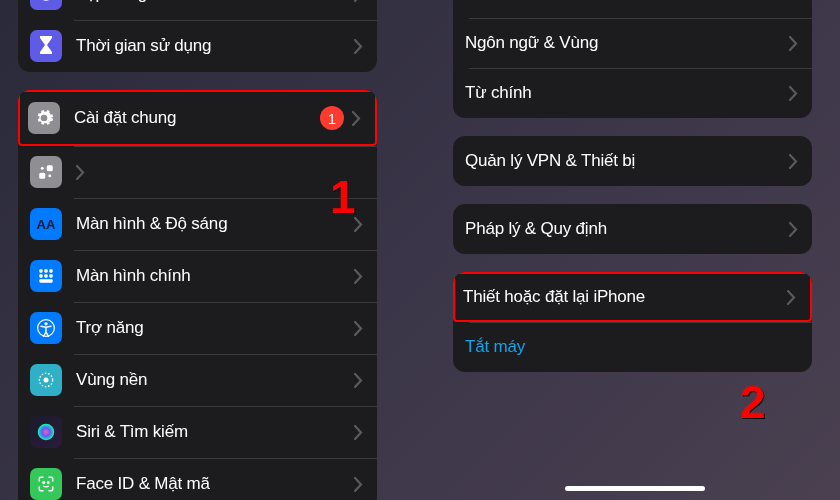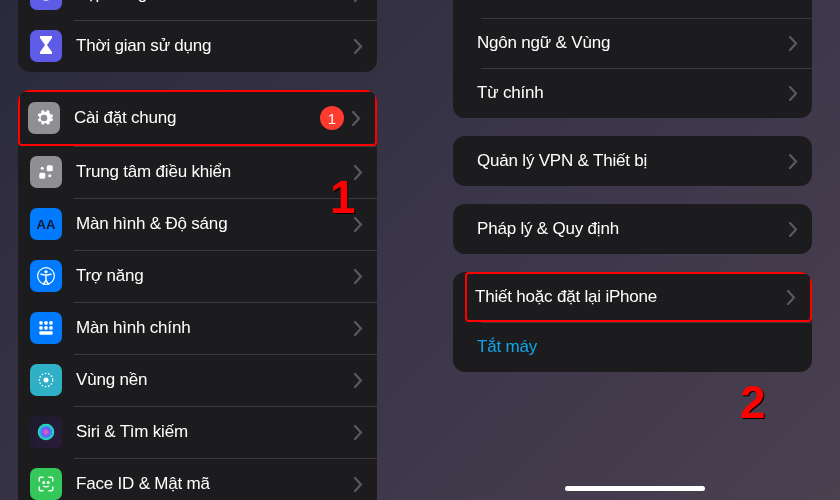--- a/index.html
+++ b/index.html
@@ -25,21 +25,21 @@
     margin-bottom: 18px;
   }
   .row {
     display: flex;
     align-items: center;
     padding: 10px 14px 10px 12px;
     min-height: 48px;
     position: relative;
     cursor: pointer;
   }
-  .row.tall { min-height: 50px; margin-left: 12px; }
+  .row.tall { min-height: 50px; }
   .row + .row::before {
     content: "";
     position: absolute;
     left: 56px;
     right: 0;
     top: 0;
     height: 1px;
     background: #3a3a3c;
   }
   .panel.right .row + .row::before { left: 16px; }
@@ -168,64 +168,63 @@
     </div>
     <div class="row">
       <div class="icon ic-grey">
         <svg width="18" height="18" viewBox="0 0 24 24" fill="#fff">
             <circle cx="7" cy="7" r="2"></circle>
             <rect x="3" y="13" width="8" height="8" rx="2"></rect>
             <circle cx="17" cy="17" r="2"></circle>
             <rect x="13" y="3" width="8" height="8" rx="2"></rect>
           </svg>
       </div>
-      <span class="label">Trung tâm điều khiển</span>
       <span class="chevron">
           <svg width="9" height="15" viewBox="0 0 9 15">
             <path d="M1 1l6 6.5L1 14" stroke="#5a5a5e" stroke-width="2.2" fill="none" stroke-linecap="round"></path>
           </svg>
         </span>
     </div>
     <div class="row">
       <div class="icon ic-blue" style="font-size:13px;font-weight:700;">AA</div>
       <span class="label">Màn hình &amp; Độ sáng</span>
-      <span class="chevron">
-          <svg width="9" height="15" viewBox="0 0 9 15">
-            <path d="M1 1l6 6.5L1 14" stroke="#5a5a5e" stroke-width="2.2" fill="none" stroke-linecap="round"></path>
-          </svg>
-        </span>
-    </div>
-    <div class="row">
-      <div class="icon ic-blue">
-        <svg width="20" height="20" viewBox="0 0 24 24" fill="#fff">
-            <circle cx="12" cy="12" r="10" fill="none" stroke="#fff" stroke-width="1.5"></circle>
-            <circle cx="12" cy="7" r="2"></circle>
-            <path d="M6 10l6 1 6-1M12 11v6l-3 5M12 17l3 5" stroke="#fff" stroke-width="1.8" stroke-linecap="round" fill="none"></path>
-          </svg>
-      </div>
-      <span class="label">Trợ năng</span>
       <span class="chevron">
           <svg width="9" height="15" viewBox="0 0 9 15">
             <path d="M1 1l6 6.5L1 14" stroke="#5a5a5e" stroke-width="2.2" fill="none" stroke-linecap="round"></path>
           </svg>
         </span>
     </div>
     <div class="row">
       <div class="icon ic-keyboard">
         <svg width="20" height="20" viewBox="0 0 24 24" fill="#fff">
             <rect x="4" y="4" width="4" height="4" rx="1"></rect>
             <rect x="10" y="4" width="4" height="4" rx="1"></rect>
             <rect x="16" y="4" width="4" height="4" rx="1"></rect>
             <rect x="4" y="10" width="4" height="4" rx="1"></rect>
             <rect x="10" y="10" width="4" height="4" rx="1"></rect>
             <rect x="16" y="10" width="4" height="4" rx="1"></rect>
             <rect x="4" y="16" width="16" height="4" rx="1"></rect>
           </svg>
       </div>
       <span class="label">Màn hình chính</span>
+      <span class="chevron">
+          <svg width="9" height="15" viewBox="0 0 9 15">
+            <path d="M1 1l6 6.5L1 14" stroke="#5a5a5e" stroke-width="2.2" fill="none" stroke-linecap="round"></path>
+          </svg>
+        </span>
+    </div>
+    <div class="row">
+      <div class="icon ic-blue">
+        <svg width="20" height="20" viewBox="0 0 24 24" fill="#fff">
+            <circle cx="12" cy="12" r="10" fill="none" stroke="#fff" stroke-width="1.5"></circle>
+            <circle cx="12" cy="7" r="2"></circle>
+            <path d="M6 10l6 1 6-1M12 11v6l-3 5M12 17l3 5" stroke="#fff" stroke-width="1.8" stroke-linecap="round" fill="none"></path>
+          </svg>
+      </div>
+      <span class="label">Trợ năng</span>
       <span class="chevron">
           <svg width="9" height="15" viewBox="0 0 9 15">
             <path d="M1 1l6 6.5L1 14" stroke="#5a5a5e" stroke-width="2.2" fill="none" stroke-linecap="round"></path>
           </svg>
         </span>
     </div>
     <div class="row">
       <div class="icon ic-teal">
         <svg width="20" height="20" viewBox="0 0 24 24" fill="#fff">
             <circle cx="12" cy="12" r="3"></circle>

